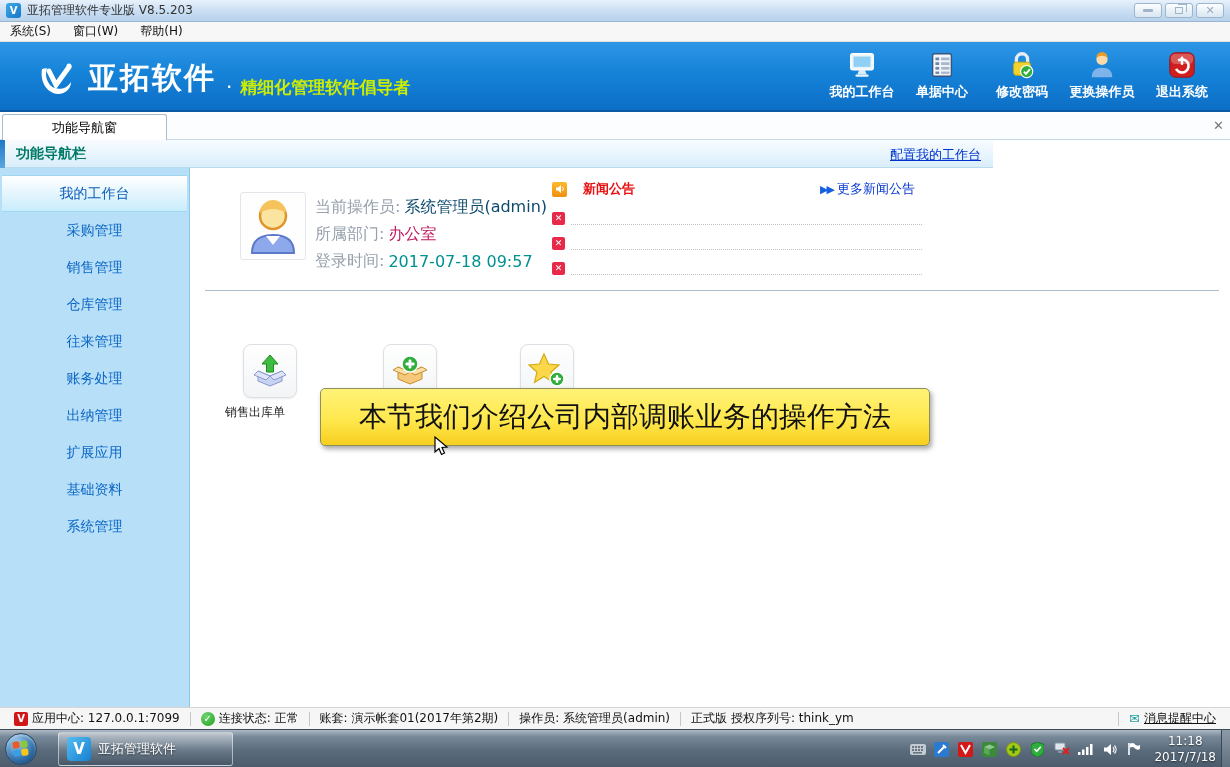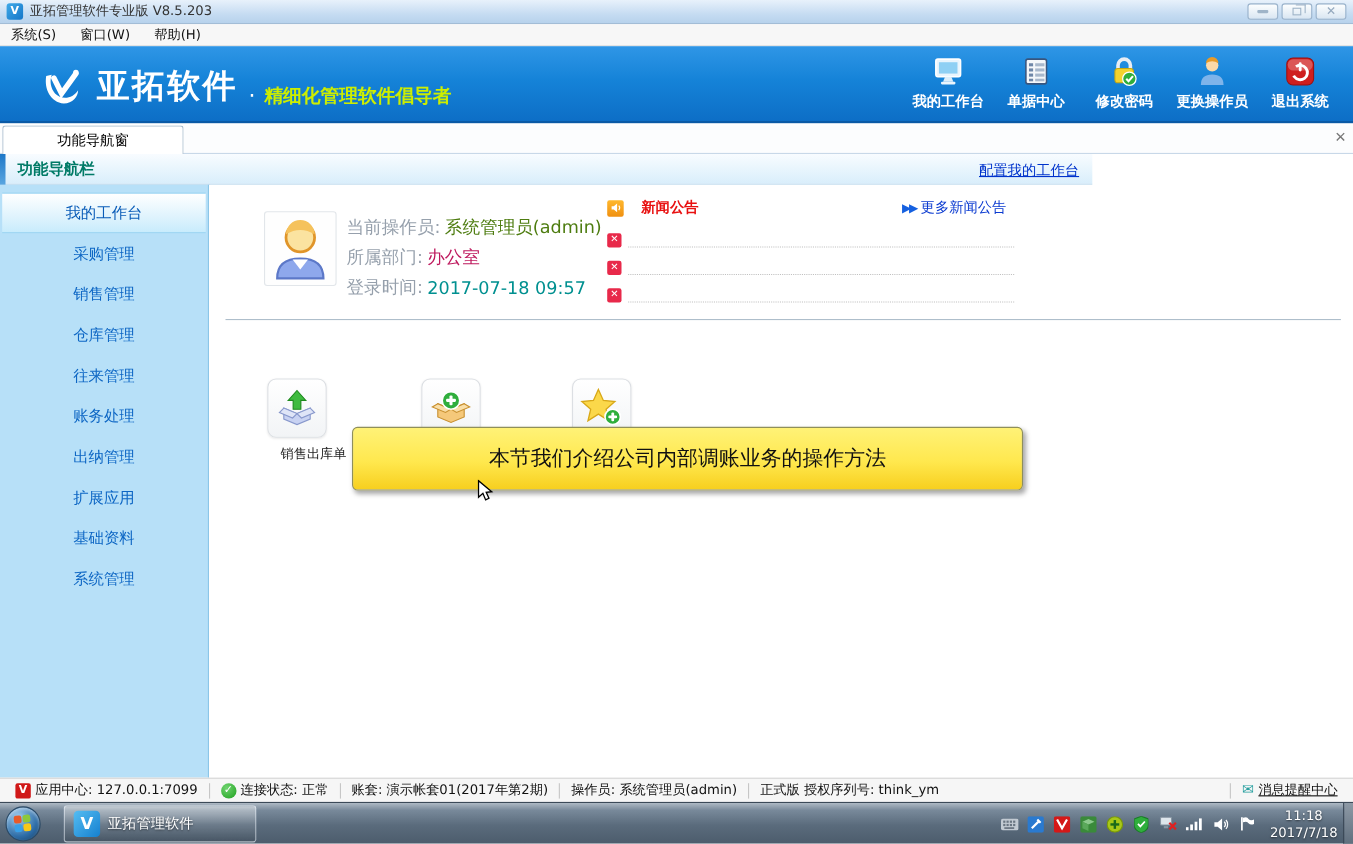--- a/index.html
+++ b/index.html
@@ -60,21 +60,21 @@
     border-top:1px solid #9fd6f2; border-bottom:1px solid #9fd6f2; margin:0 2px; font-weight:normal; color:#0a5cb8; }
 
   
   .content { position:absolute; left:191px; top:168px; width:1039px; height:539px; background:#fff; }
 
   .avatar-frame { position:absolute; left:49px; top:24px; width:66px; height:68px; background:#fefefe;
     border:1px solid #e2e6ea; border-radius:3px; display:flex; align-items:center; justify-content:center; }
   .uinfo { position:absolute; left:124px; top:26px; font-size:16px; }
   .uinfo .row { height:27px; display:flex; align-items:center; white-space:nowrap; }
   .uinfo .lab { color:#96a0ac; margin-right:4px; }
-  .u-op { color:#4d7c0f; }
+  .u-op { color:#0c4a6e; }
   .u-dept { color:#be185d; }
   .u-time { color:#009090; }
 
   .news { position:absolute; left:361px; top:10px; width:370px; }
   .news-head { display:flex; align-items:center; height:22px; }
   .news-title { color:#e81010; font-size:13px; font-weight:bold; margin-left:16px; }
   .news-more { position:absolute; left:268px; top:2px; display:flex; align-items:center; white-space:nowrap; cursor:pointer; }
   .news-more .arr { color:#1560e0; font-size:11px; margin-right:4px; letter-spacing:-2px; }
   .news-more .txt { color:#0a3ad0; font-size:13px; }
   .news-item { display:flex; align-items:flex-end; height:25px; }
@@ -83,27 +83,27 @@
     display:flex; align-items:center; justify-content:center; line-height:1; }
   .spk-ico { width:15px; height:15px; background:linear-gradient(180deg,#ffb82e,#f09010); border-radius:2px;
     display:flex; align-items:center; justify-content:center; }
 
   .hsep { position:absolute; left:14px; top:122px; width:1014px; height:1px; background:#aebecb; }
 
   .shortcuts { position:absolute; left:0; top:176px; width:1039px; height:120px; }
   .sc-tile { position:absolute; width:54px; height:54px; background:linear-gradient(180deg,#fff,#f2f4f6);
     border:1px solid #dcdfe3; border-radius:8px; display:flex; align-items:center; justify-content:center; cursor:pointer;
     box-shadow:0 1px 2px rgba(0,0,0,.08); }
-  .sc-label { position:absolute; font-size:12px; color:#222; text-align:right; width:90px; }
+  .sc-label { position:absolute; font-size:12px; color:#222; text-align:left; width:90px; }
 
   .banner { position:absolute; left:129px; top:220px; width:610px; height:58px;
     background:linear-gradient(180deg,#fff277 0%,#ffe84e 55%,#f7cf1e 100%);
     border:1px solid #8f8f5a; border-radius:5px; box-shadow:2px 3px 5px rgba(0,0,0,.35);
     display:flex; align-items:center; justify-content:center; }
-  .banner-text { font-family:"DejaVu Serif","Liberation Serif",serif; font-size:19px; color:#111; }
+  .banner-text { font-family:"DejaVu Serif","Liberation Serif",serif; font-size:28px; color:#111; }
 
   .cursor { position:absolute; left:243px; top:268px; width:16px; height:22px; }
 
   
   .statusbar { position:absolute; left:0; top:707px; width:1230px; height:22px; background:#f6f6f6;
     border-top:1px solid #d5d5d5; display:flex; align-items:center; font-size:12px; color:#111; padding:0 4px; }
   .sb-seg { display:flex; align-items:center; gap:4px; white-space:nowrap; padding:0 10px; }
   .sb-sep { width:1px; height:14px; background:#c6c6c6; }
   .sb-appico { width:14px; height:14px; background:#d01818; border-radius:2px; color:#fff; font-size:10px; font-weight:bold;
     display:flex; align-items:center; justify-content:center; }

